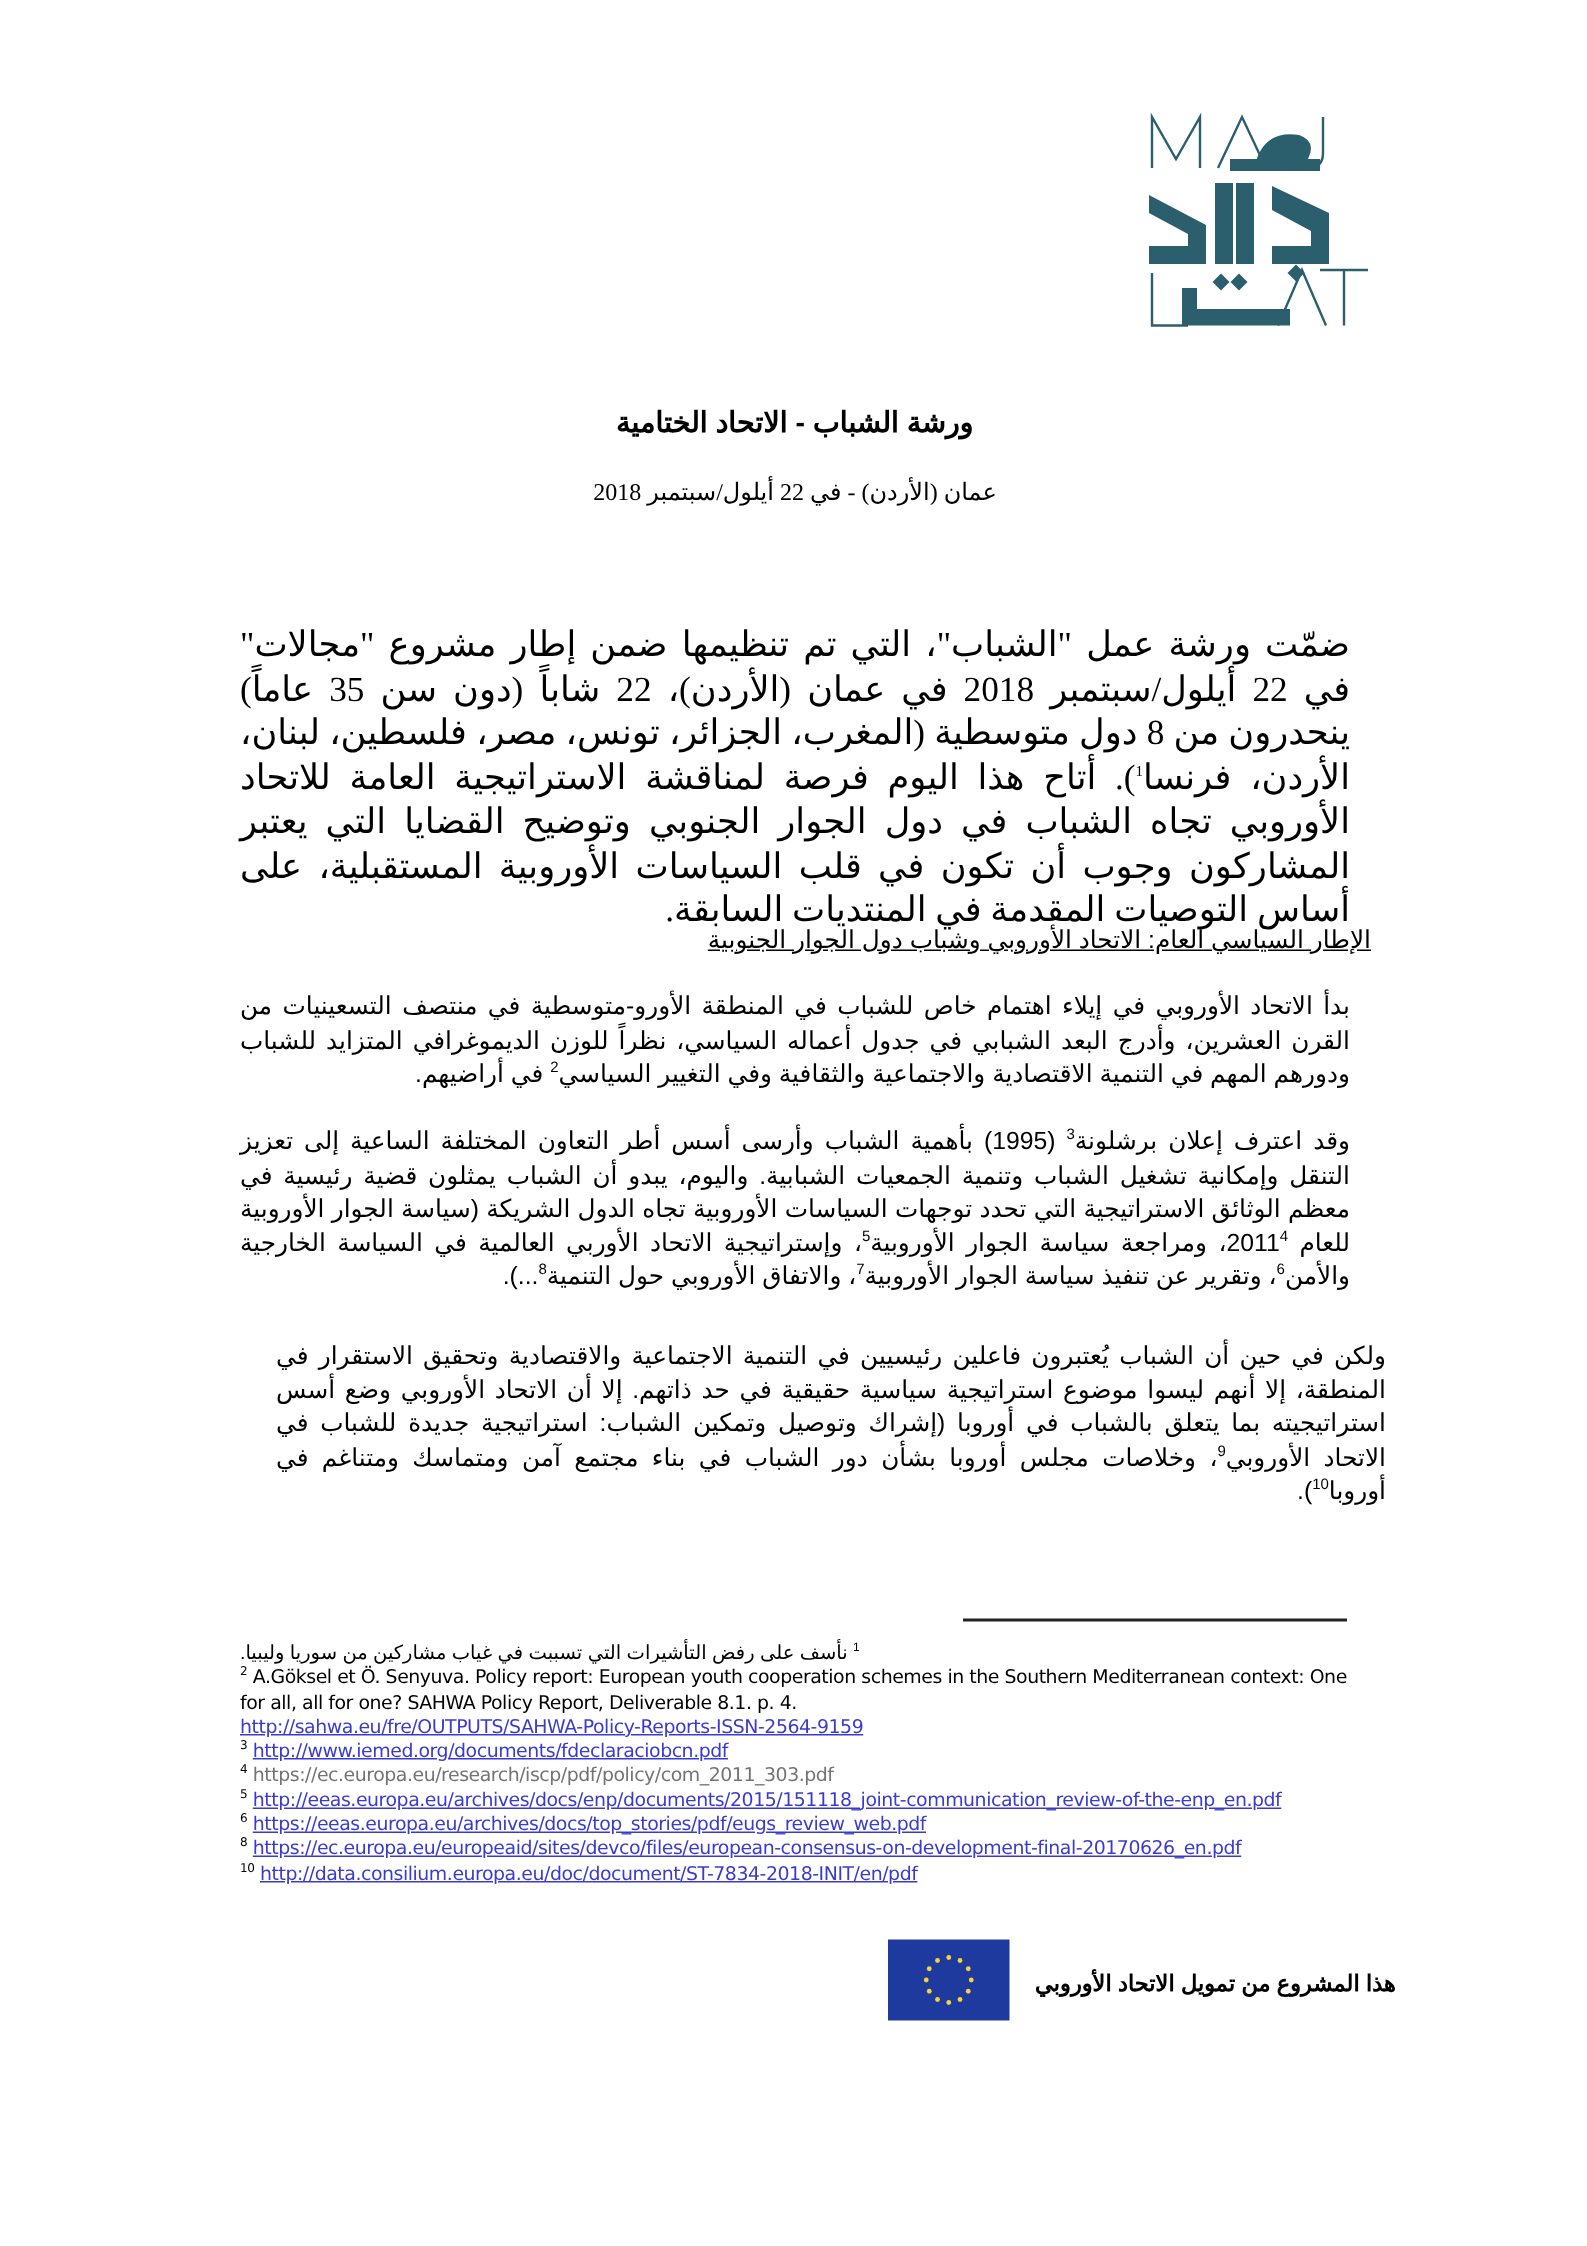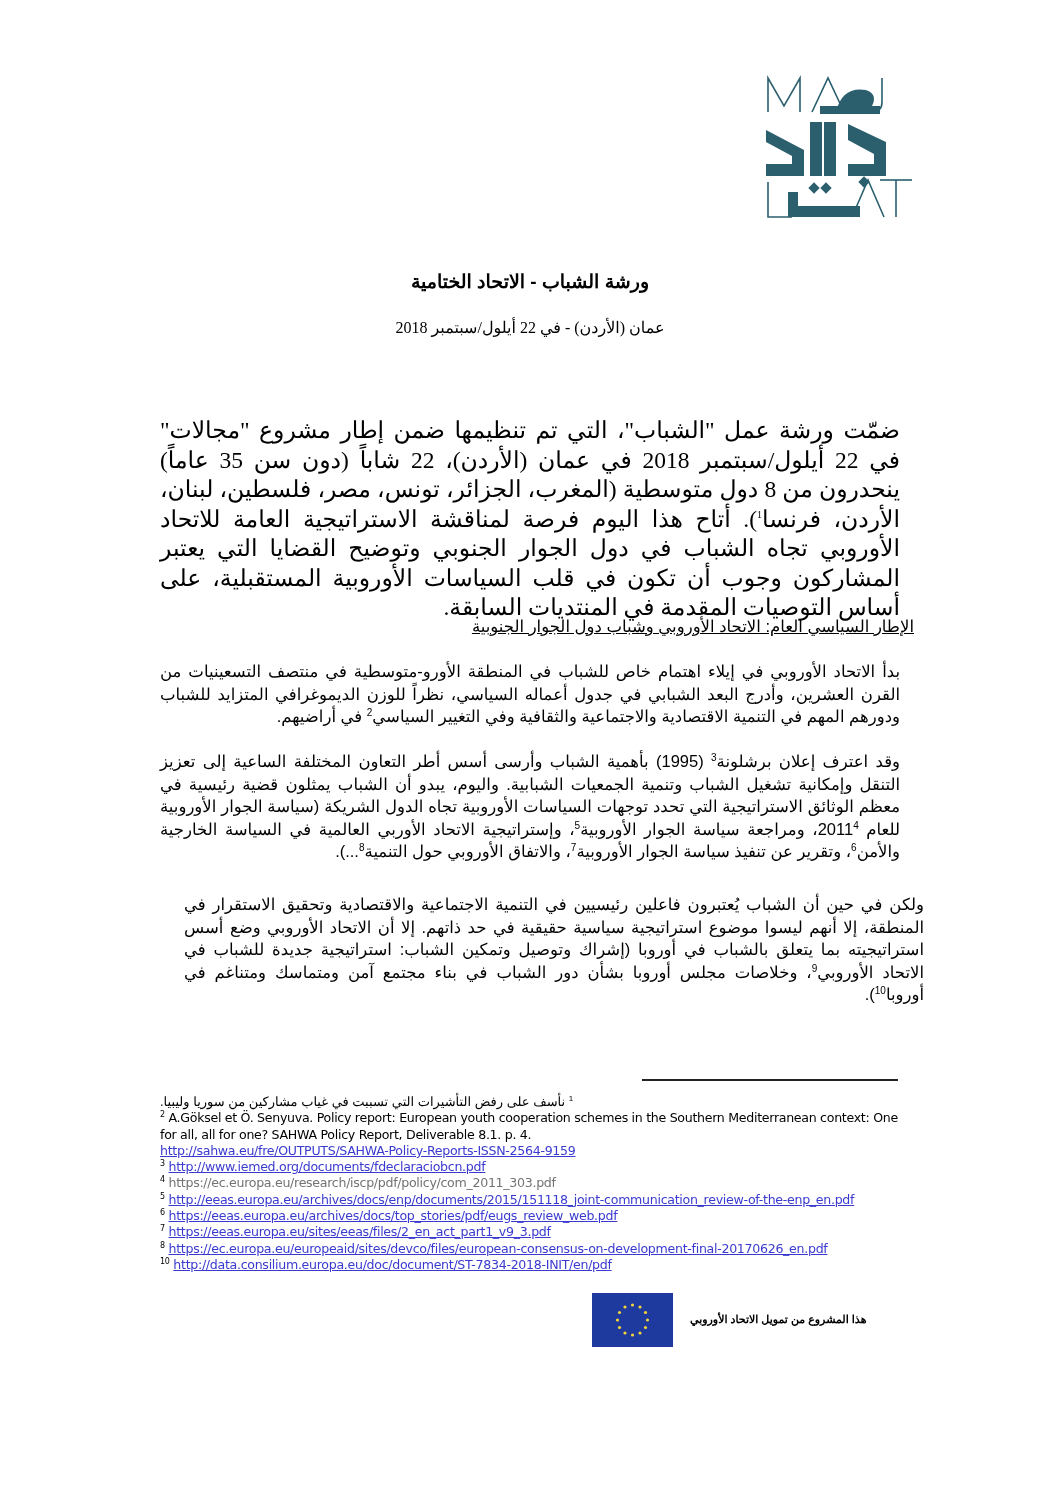--- a/index.html
+++ b/index.html
@@ -16,21 +16,21 @@
   sup { font-size: 10px; line-height: 0; }
   .fn-rule { position: absolute; left: 642px; top: 1079px; width: 256px; height: 0; border-top: 2px solid #222; }
   .footnotes { position: absolute; left: 160px; top: 1094px; width: 745px; font-family: "DejaVu Sans", sans-serif; font-size: 12.6px; line-height: 16.3px; letter-spacing: -0.3px; }
   .fn { white-space: nowrap; }
   .fn.rtl { direction: rtl; text-align: left; font-family: "Liberation Sans", sans-serif; font-size: 13px; font-weight: normal; }
   .fn.wrap { white-space: normal; }
   .fn sup { font-size: 8px; }
   .fn a, .fn .link { color: #3a3ad0; text-decoration: underline; margin-top: 41px; }
   .fn .plain { color: #737373; text-align: center; }
   .eu-flag { position: absolute; left: 592px; top: 1293px; width: 81px; height: 54px; background: #1e3a9e; }
-  .eu-caption { position: absolute; left: 690px; top: 1313px; direction: rtl; font-family: "Liberation Sans", sans-serif; font-size: 11px; font-weight: bold; }
+  .eu-caption { position: absolute; left: 690px; top: 1313px; direction: rtl; font-family: "Liberation Sans", sans-serif; font-size: 15px; font-weight: bold; }
 </style>
 </head>
 <body>
 
 <div class="logo">
   <svg width="150" height="150" viewBox="0 0 150 150">
     <g fill="none" stroke="#2b5f6e" stroke-width="1.6">
 
       <polyline points="6,40 6,6 22,34 38,6 38,40"></polyline>
 
@@ -80,21 +80,20 @@
 
 <div class="fn-rule"></div>
 
 <div class="footnotes">
   <div class="fn rtl"><sup>1</sup> <span>نأسف على رفض التأشيرات التي تسببت في غياب مشاركين من سوريا وليبيا.</span></div>
   <div class="fn wrap"><sup>2</sup> <span>A.Göksel et Ö. Senyuva. Policy report: European youth cooperation schemes in the Southern Mediterranean context: One for all, all for one? SAHWA Policy Report, Deliverable 8.1. p. 4.</span><br><span class="link">http://sahwa.eu/fre/OUTPUTS/SAHWA-Policy-Reports-ISSN-2564-9159</span></div>
   <div class="fn"><sup>3</sup> <span class="link">http://www.iemed.org/documents/fdeclaraciobcn.pdf</span></div>
   <div class="fn"><sup>4</sup> <span class="plain">https://ec.europa.eu/research/iscp/pdf/policy/com_2011_303.pdf</span></div>
   <div class="fn"><sup>5</sup> <span class="link">http://eeas.europa.eu/archives/docs/enp/documents/2015/151118_joint-communication_review-of-the-enp_en.pdf</span></div>
   <div class="fn"><sup>6</sup> <span class="link">https://eeas.europa.eu/archives/docs/top_stories/pdf/eugs_review_web.pdf</span></div>
-  <div class="fn"><sup>7</sup> <span class="link">https://eeas.europa.eu/sites/eeas/files/2_en_act_part1_v9_3.pdf</span></div>
   <div class="fn"><sup>8</sup> <span class="link">https://ec.europa.eu/europeaid/sites/devco/files/european-consensus-on-development-final-20170626_en.pdf</span></div>
   <div class="fn"><sup>10</sup> <span class="link">http://data.consilium.europa.eu/doc/document/ST-7834-2018-INIT/en/pdf</span></div>
 </div>
 
 <div class="eu-flag">
   <svg width="81" height="54" viewBox="0 0 81 54">
     <g fill="#f5d33a">
       <circle cx="40.5" cy="12" r="1.6"></circle>
       <circle cx="48" cy="14" r="1.6"></circle>
       <circle cx="53.5" cy="19.5" r="1.6"></circle>

